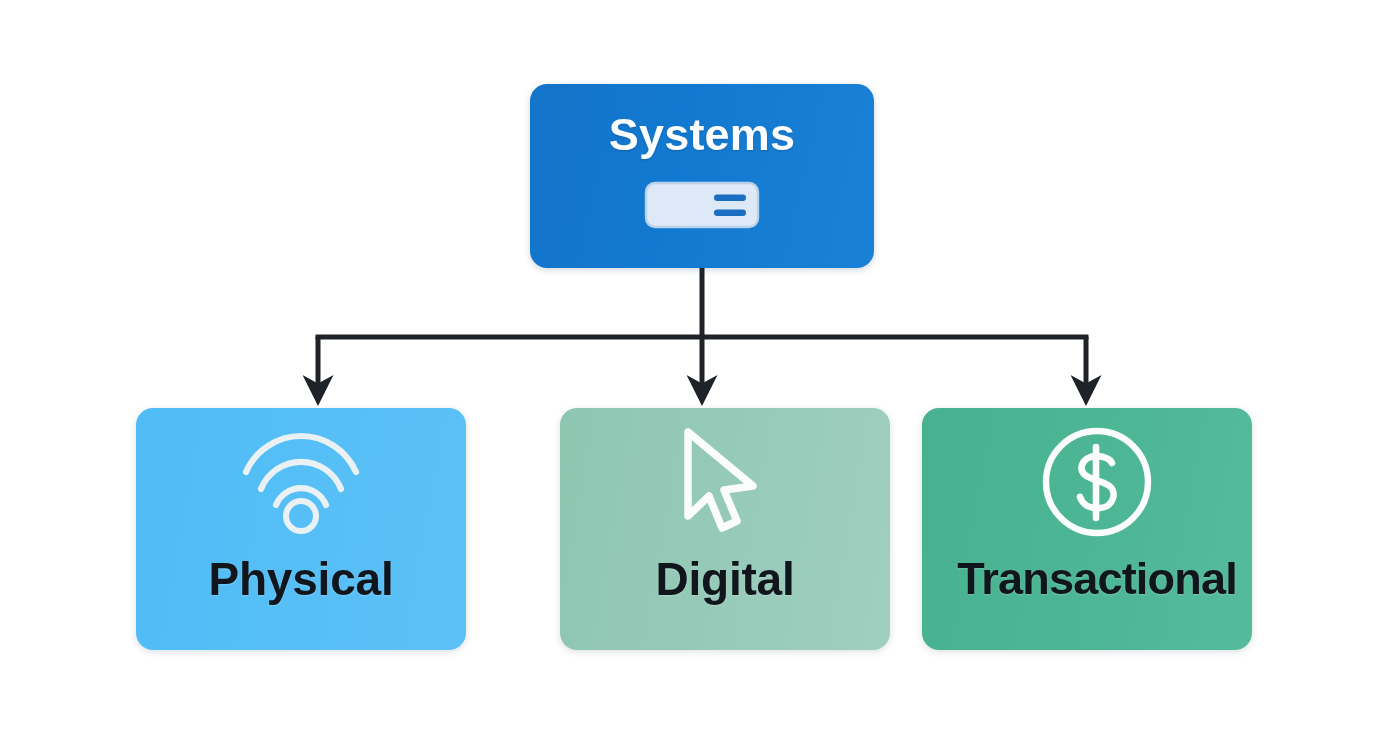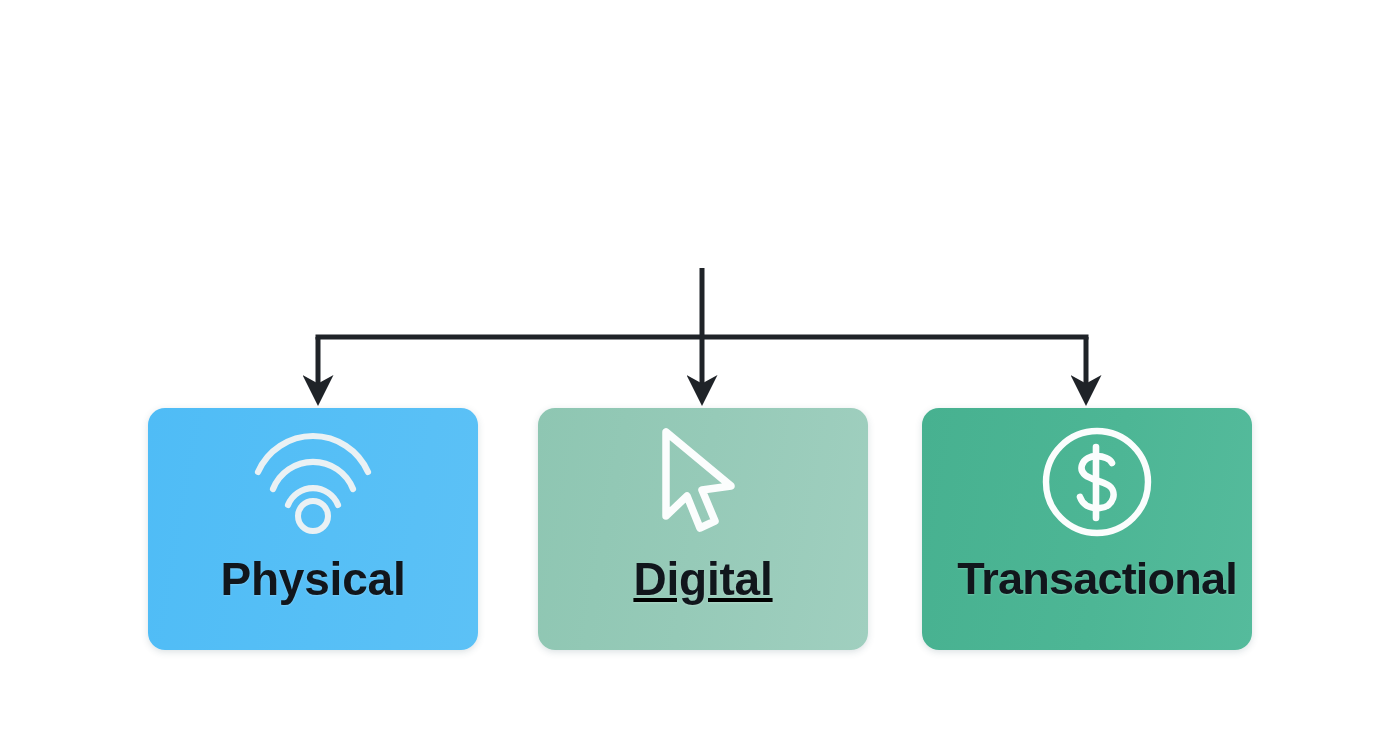--- a/index.html
+++ b/index.html
@@ -68,27 +68,26 @@
     width: 330px;
     height: 242px;
     border-radius: 17px;
     box-sizing: border-box;
     display: flex;
     flex-direction: column;
     align-items: center;
     box-shadow: 0 2px 7px rgba(40, 80, 90, 0.17);
   }
   #card-physical {
-    left: 148px;
+    left: 136px;
     background: linear-gradient(100deg, #4fbcf6 0%, #56bff6 55%, #5cc1f6 100%);
   }
   #card-digital {
-    left: 538px;
+    left: 560px;
     background: linear-gradient(100deg, #8ec6b2 0%, #96cab8 48%, #a0cfbf 100%);
-    text-decoration: underline;
   }
   #card-transactional {
     left: 922px;
     background: linear-gradient(100deg, #47b190 0%, #4db695 55%, #55bb9c 100%);
     padding-left: 20px;
   }
   .node-icon-wrap {
     height: 148px;
     display: flex;
     align-items: center;
@@ -125,20 +124,30 @@
 
     <path d="M 318 337 L 1086 337" stroke="#1f2328" stroke-width="5" fill="none" stroke-linecap="square"></path>
 
     <path d="M 318 337 L 318 388" stroke="#1f2328" stroke-width="5" fill="none" marker-end="url(#arrowhead)"></path>
 
     <path d="M 702 337 L 702 388" stroke="#1f2328" stroke-width="5" fill="none" marker-end="url(#arrowhead)"></path>
 
     <path d="M 1086 337 L 1086 388" stroke="#1f2328" stroke-width="5" fill="none" marker-end="url(#arrowhead)"></path>
   </svg>
 
+  <div id="root-node">
+    <div id="root-title">Systems</div>
+    <div id="root-icon">
+      <svg width="120" height="54" viewBox="0 0 120 54" xmlns="http://www.w3.org/2000/svg">
+        <rect x="4" y="5" width="112" height="44" rx="9" ry="9" fill="#dde9f6" stroke="#b9d2ea" stroke-width="2.4"></rect>
+        <rect x="72" y="16.5" width="32" height="6.4" rx="3.2" fill="#1b6fc0"></rect>
+        <rect x="72" y="31.5" width="32" height="6.4" rx="3.2" fill="#1b6fc0"></rect>
+      </svg>
+    </div>
+  </div>
 
   <div class="node-card" id="card-physical">
     <div class="node-icon-wrap">
       <svg width="136" height="110" viewBox="0 0 136 110" xmlns="http://www.w3.org/2000/svg">
         <g fill="none" stroke="#eaf1f4" stroke-width="6.2" stroke-linecap="round">
           <path d="M 13 45 A 60 60 0 0 1 123 45"></path>
           <path d="M 28 62 A 43 43 0 0 1 108 62"></path>
           <path d="M 43 78 A 27 27 0 0 1 93 78"></path>
         </g>
         <circle cx="68" cy="89" r="15" fill="none" stroke="#eaf1f4" stroke-width="6"></circle>

